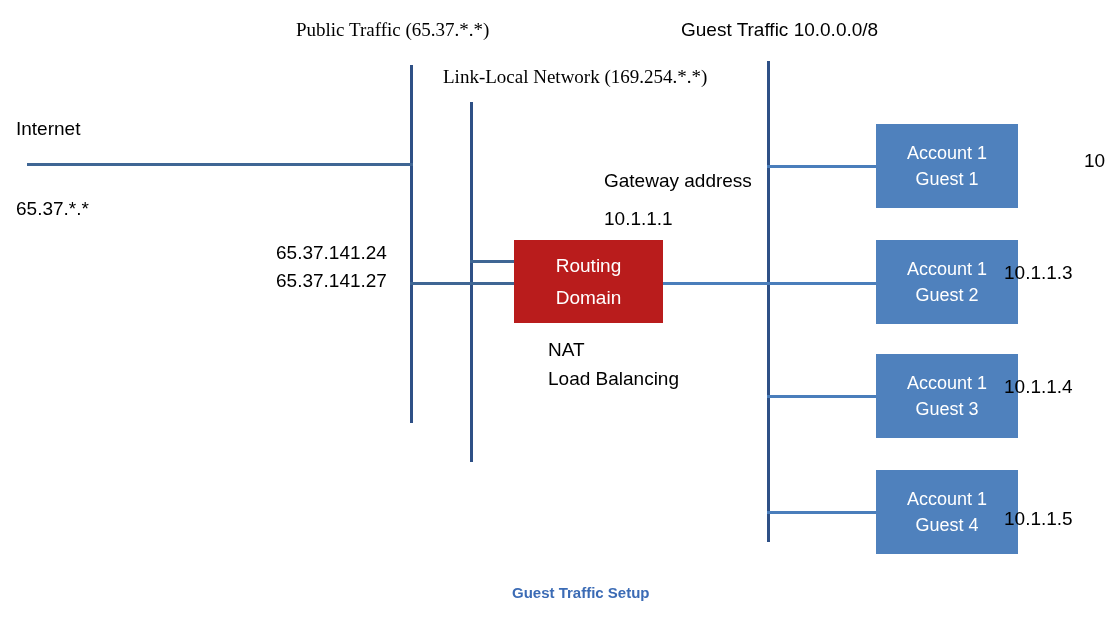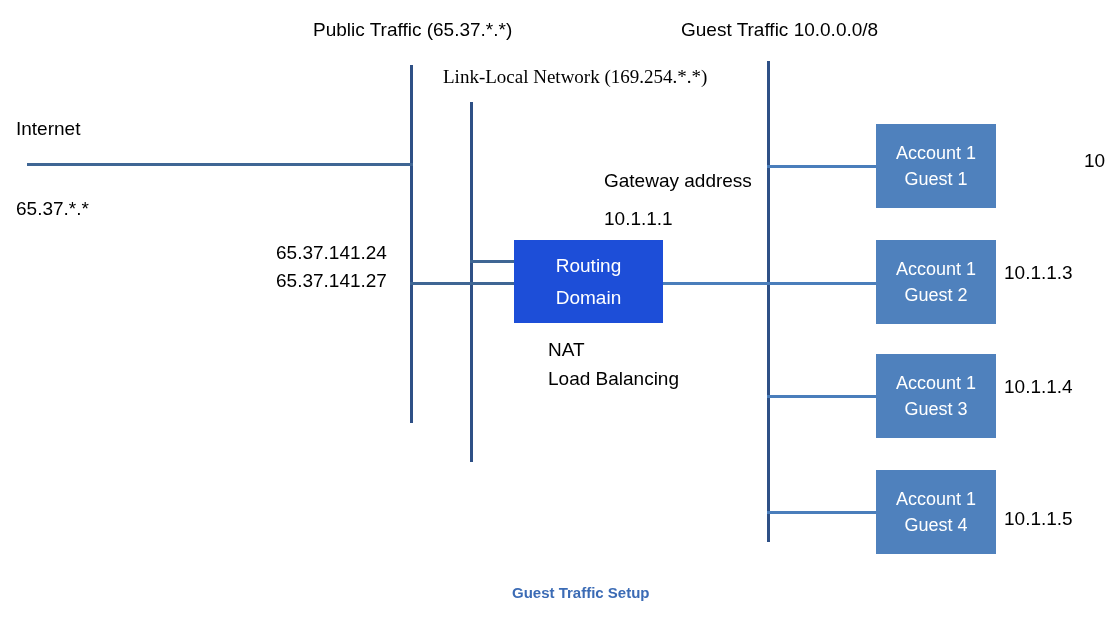--- a/index.html
+++ b/index.html
@@ -44,26 +44,26 @@
     flex-direction: column;
     align-items: center;
     justify-content: center;
     color: #ffffff;
     font-size: 18px;
     line-height: 26px;
     text-align: center;
   }
   .guest-box {
     background: #4F81BD;
-    width: 120px;
+    width: 142px;
     height: 84px;
     text-align: right;
   }
   .router-box {
-    background: #1d4ed8;
+    background: #b91c1c;
     width: 149px;
     height: 83px;
     font-size: 19px;
     line-height: 32px;
   }
   .ip-lbl {
     position: absolute;
     color: #000000;
     font-size: 19px;
     white-space: pre;
@@ -74,21 +74,21 @@
     font-size: 15px;
     font-weight: bold;
     white-space: pre;
   }
 </style>
 </head>
 <body>
 
 <div id="canvas">
 
-  <div class="lbl" style="left:313px; top:17px;">Public Traffic (65.37.*.*)</div>
+  <div class="lbl" style="left:296px; top:17px;font-family:Liberation Serif, serif;">Public Traffic (65.37.*.*)</div>
 
   <div class="lbl" style="left:443px; top:64px;font-family:Liberation Serif, serif;">Link-Local Network (169.254.*.*)</div>
 
   <div class="lbl" style="left:681px; top:17px;">Guest Traffic 10.0.0.0/8</div>
 
   <div class="vline" style="left:410px; top:65px; height:358px;"></div>
 
   <div class="vline" style="left:470px; top:102px; height:360px;"></div>
 
   <div class="vline" style="left:767px; top:61px; height:481px;"></div>

